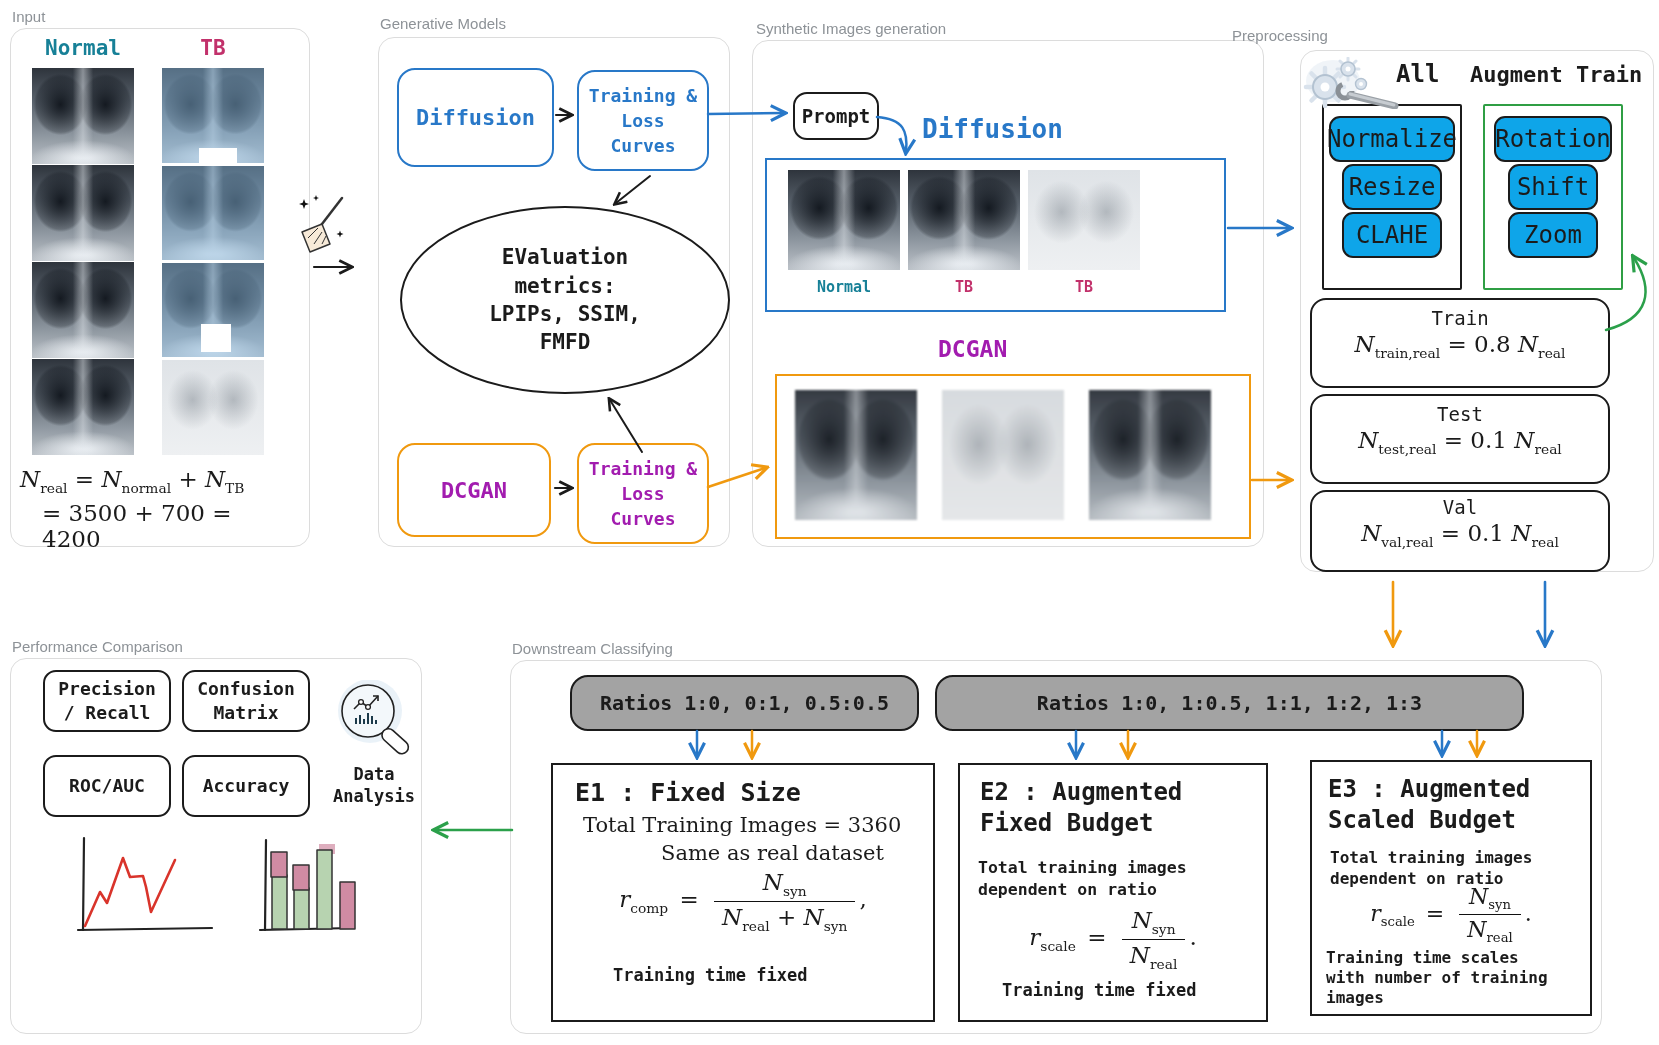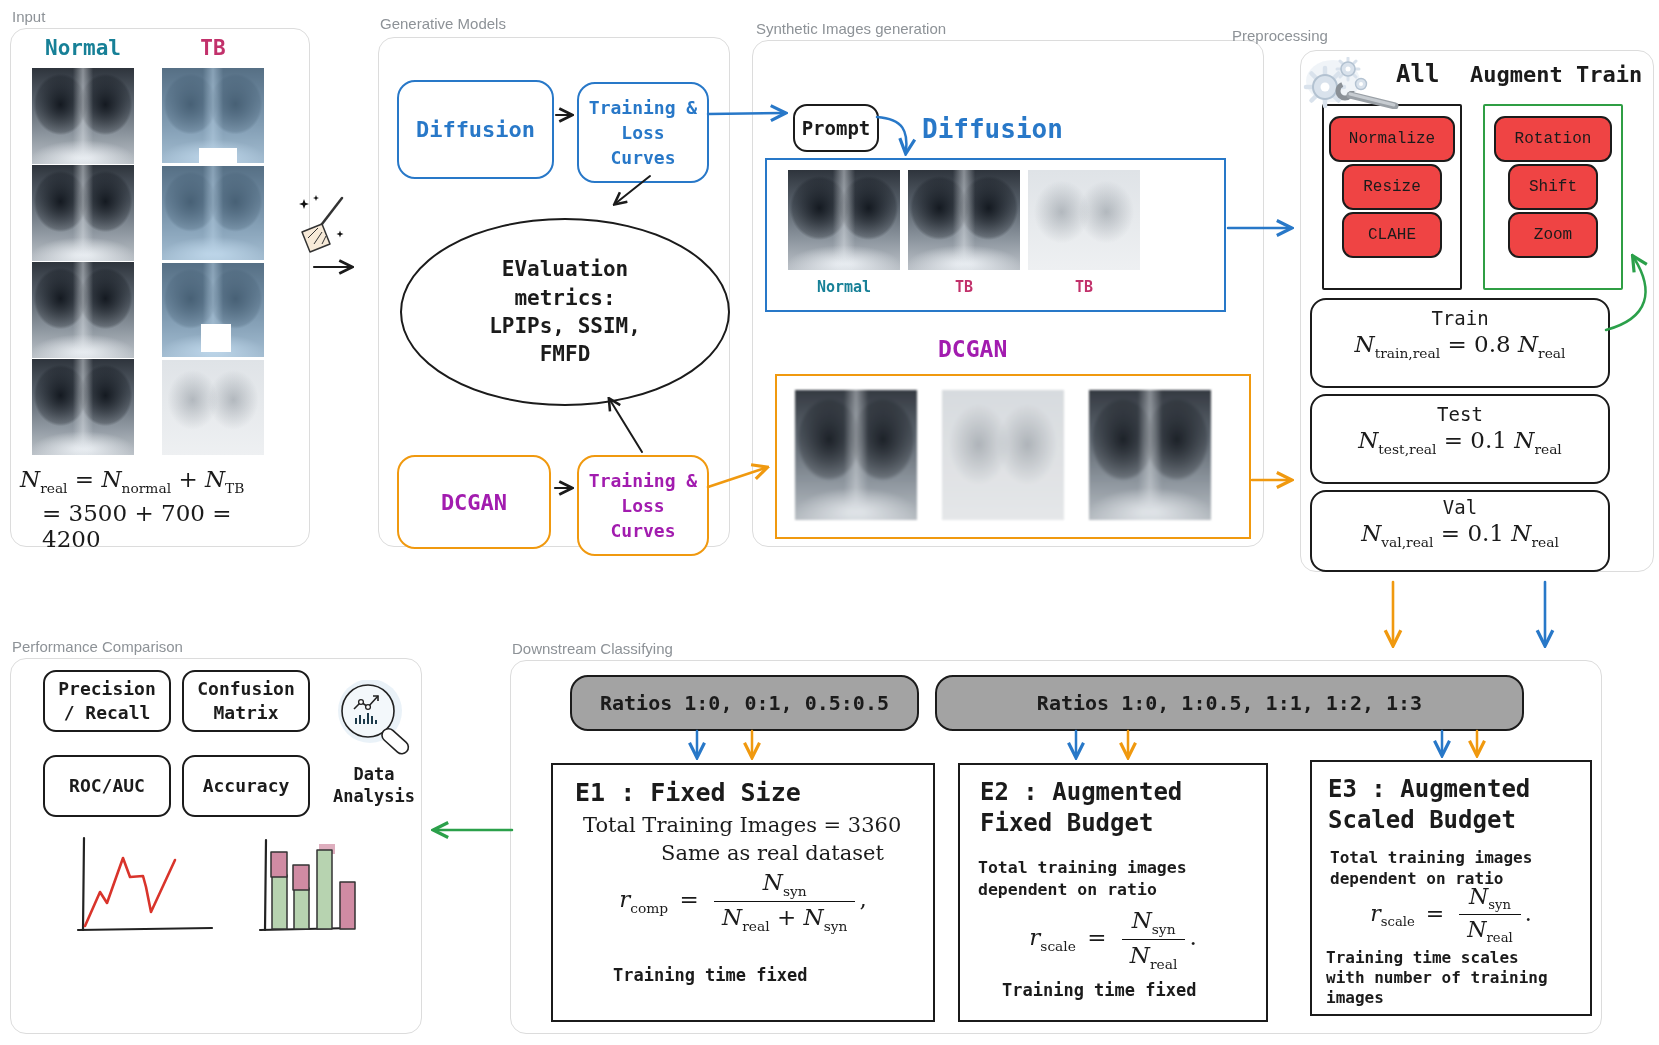--- a/index.html
+++ b/index.html
@@ -5,21 +5,21 @@
   html,body{margin:0;padding:0;background:#fff;}
   .canvas{position:relative;width:1659px;height:1045px;background:#fff;overflow:hidden;
           font-family:"DejaVu Sans Mono",monospace;color:#1b1b1b;}
   .panel{position:absolute;border:1.5px solid #dcdcdc;border-radius:16px;background:#fff;}
   .plabel{position:absolute;font-family:"Liberation Sans",sans-serif;font-size:15px;color:#8d9297;}
   .serif{font-family:"DejaVu Serif","Liberation Serif",serif;}
   .serif i{font-family:"DejaVu Serif","Liberation Serif",serif;font-style:italic;}
   sub{font-size:.6em;}
   .pre{white-space:pre-line;}
   .node{position:absolute;border:2px solid #1b1b1b;border-radius:12px;background:#fff;
-        display:flex;align-items:center;justify-content:center;text-align:center;margin-top:12px;}
+        display:flex;align-items:center;justify-content:center;text-align:center;}
   .abs{position:absolute;}
   .ctr{display:flex;align-items:center;justify-content:center;text-align:center;}
   .b{font-weight:bold;}
   .blue{color:#2878c8;}.blue-bd{border-color:#2878c8;}
   .orange{color:#a21caf;}.orange-bd{border-color:#f0990f;}
   .teal{color:#178097;}
   .crimson{color:#c2316b;}
   .green-bd{border-color:#2f9e44;}
   .sq{border-radius:2px;}
   
@@ -38,22 +38,22 @@
   .patch{position:absolute;background:#fff;}
   
   .frac{display:inline-block;vertical-align:middle;text-align:center;margin:0 4px;}
   .frac .num{display:block;border-bottom:1.6px solid #111;padding:0 8px 2px;}
   .frac .den{display:block;padding:2px 8px 0;}
   .arrows{position:absolute;left:0;top:0;z-index:6;pointer-events:none;}
   .icon{position:absolute;z-index:3;}
   .split{position:absolute;border:2px solid #1b1b1b;border-radius:16px;background:#fff;text-align:center;}
   .split .st{font-size:19px;font-weight:normal;margin-top:7px;}
   .split .sf{font-size:23px;margin-top:2px;}
-  .op{position:absolute;border:2px solid #1b1b1b;border-radius:11px;background:#ef4444;
-      display:flex;align-items:center;justify-content:center;font-size:16px;font-family:Liberation Mono, monospace;}
+  .op{position:absolute;border:2px solid #1b1b1b;border-radius:11px;background:#0ea5e9;
+      display:flex;align-items:center;justify-content:center;font-size:24px;}
   .metric{position:absolute;border:2.2px solid #1b1b1b;border-radius:13px;background:#fff;
       display:flex;align-items:center;justify-content:center;text-align:center;
       font-size:18px;font-weight:bold;line-height:1.35;}
   .ebox{position:absolute;border:2.2px solid #1b1b1b;background:#fff;}
   .etitle{position:absolute;font-weight:bold;line-height:1.3;white-space:pre-line;}
   .enote{position:absolute;font-weight:bold;font-size:17px;white-space:pre-line;}
   .ratio{position:absolute;border:2.2px solid #1b1b1b;border-radius:18px;background:#a3a3a3;
       display:flex;align-items:center;justify-content:center;font-size:20px;font-weight:bold;}
 </style>
 </head>

